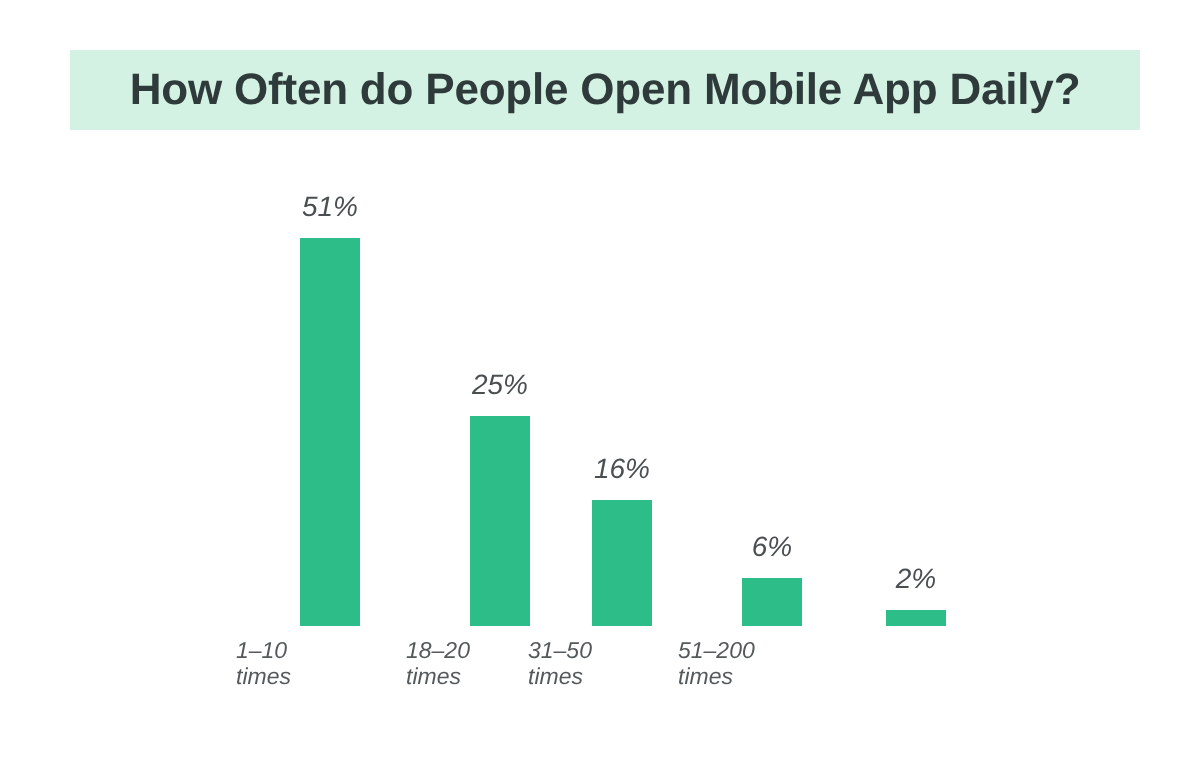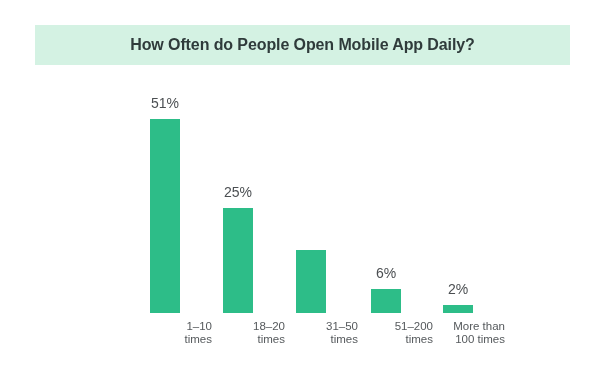--- a/index.html
+++ b/index.html
@@ -27,21 +27,21 @@
     top: 25px;
     width: 535px;
     height: 40px;
     background: #d4f2e3;
     display: flex;
     align-items: center;
     justify-content: center;
     box-sizing: border-box;
   }
   #chart-title {
-    font-size: 16px;
+    font-size: 22px;
     font-weight: bold;
     color: #2f3b3b;
     letter-spacing: -0.1px;
     white-space: nowrap;
     line-height: 1;
   }
 
   
   #plot-area {
     position: absolute;
@@ -49,20 +49,21 @@
     top: 0px;
     width: 602px;
     height: 380px;
   }
 
   .bar-group {
     position: absolute;
     bottom: 0;
     width: 94px;
     height: 380px;
+    font-style: italic;
   }
 
   .bar-value {
     position: absolute;
     left: 0;
     width: 100%;
     text-align: center;
     font-size: 14px;
     color: #4b4f52;
     line-height: 1;
@@ -75,21 +76,21 @@
     transform: translateX(-50%);
     width: 30px;
     background: #2dbd88;
   }
 
   .bar-label {
     position: absolute;
     left: 0;
     top: 320px;
     width: 100%;
-    text-align: right;
+    text-align: left;
     font-size: 11.5px;
     color: #55595c;
     line-height: 13px;
     white-space: pre-line;
   }
 </style>
 </head>
 <body>
 
 <div id="page">
@@ -100,41 +101,40 @@
 
   <div id="plot-area">
 
     <div class="bar-group" style="left:118px;">
       <div class="bar-value" style="top:96px;">51%</div>
       <div class="bar-rect" style="top:119px; height:194px;"></div>
       <div class="bar-label">1–10
 times</div>
     </div>
 
-    <div class="bar-group" style="left:191px;margin-top:36px;">
+    <div class="bar-group" style="left:203px;margin-top:36px;">
       <div class="bar-value" style="top:185px;">25%</div>
       <div class="bar-rect" style="top:208px; height:105px;"></div>
       <div class="bar-label">18–20
 times</div>
     </div>
 
     <div class="bar-group" style="left:264px;">
+      <div class="bar-value" style="top:227px;">16%</div>
       <div class="bar-rect" style="top:250px; height:63px;"></div>
       <div class="bar-label">31–50
 times</div>
     </div>
 
     <div class="bar-group" style="left:339px;">
       <div class="bar-value" style="top:266px;">6%</div>
       <div class="bar-rect" style="top:289px; height:24px;"></div>
       <div class="bar-label">51–200
 times</div>
     </div>
 
     <div class="bar-group" style="left:411px;">
       <div class="bar-value" style="top:282px;">2%</div>
       <div class="bar-rect" style="top:305px; height:8px;"></div>
-      <div class="bar-label">More than
-100 times</div>
     </div>
 
   </div>
 </div>
 
 </body></html>

